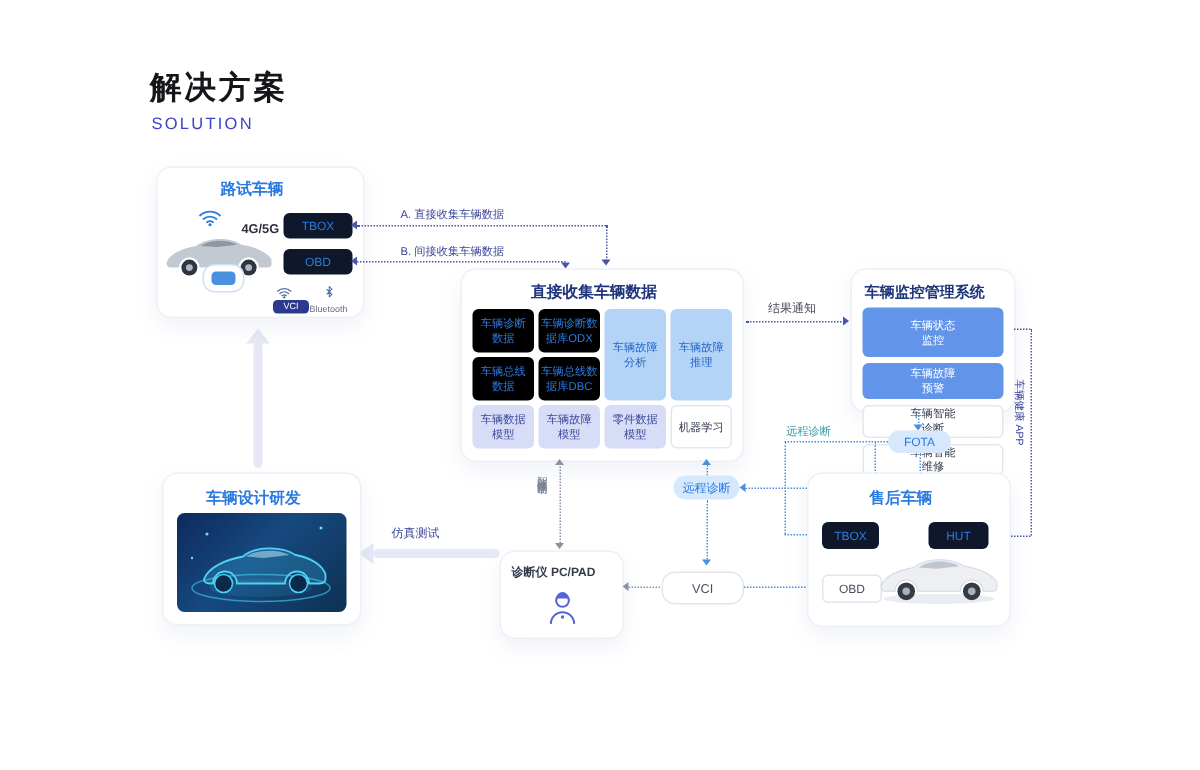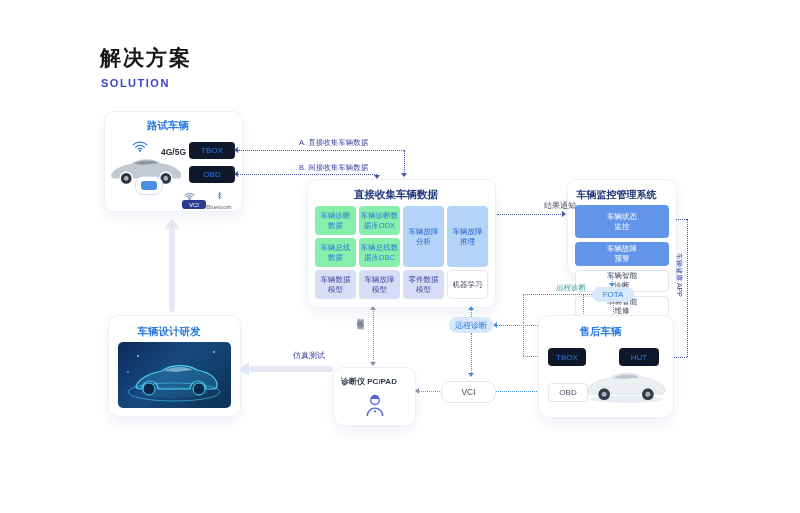--- a/index.html
+++ b/index.html
@@ -2,33 +2,33 @@
 <html><head>
 <meta charset="utf-8">
 <style>
   html,body{margin:0;padding:0;background:#fff;}
   .canvas{position:relative;width:800px;height:513px;background:#fff;overflow:hidden;
           font-family:"Liberation Sans","DejaVu Sans",sans-serif;}
   .abs{position:absolute;}
 
   
   .page-title{position:absolute;left:100px;top:44px;font-size:21px;font-weight:bold;color:#15161a;letter-spacing:2px;}
-  .page-subtitle{position:absolute;left:101px;top:77px;font-size:11px;font-weight:bold;color:#3b43c8;letter-spacing:1.5px;}
+  .page-subtitle{position:absolute;left:101px;top:77px;font-size:11px;font-weight:normal;color:#3b43c8;letter-spacing:1.5px;}
 
   
   .card{position:absolute;background:#fff;border:1px solid #eef0f7;border-radius:10px;
         box-shadow:0 6px 14px rgba(90,110,170,0.09);}
   .card-title{position:absolute;left:0;right:11px;text-align:center;font-weight:bold;}
   .blue-title{color:#2b7ae0;font-size:10.5px;}
   .navy-title{color:#20367c;font-size:10.5px;}
 
   
   .chip{display:flex;align-items:center;justify-content:center;text-align:center;border-radius:4px;
         font-size:7.5px;line-height:1.3;white-space:pre-line;}
-  .chip.blue{background:#86efac;color:#2b7ae0;}
+  .chip.blue{background:#000000;color:#2b7ae0;}
   .chip.deep{background:#b3d4f7;color:#2566c8;}
   .chip.lav{background:#d7dcf7;color:#3c4899;}
   .chip.white{background:#fff;border:1px solid #e4e7ef;color:#3a4054;}
   .chip.filled{background:#6295e9;color:#fff;}
   .btn{position:absolute;display:flex;align-items:center;justify-content:center;border-radius:4px;font-size:8px;}
   .btn.lightblue{background:#0f172a;color:#2b7ae0;}
   .btn.white{background:#fff;border:1px solid #e2e5ed;color:#4a5060;}
   .pill{border-radius:9px !important;}
 
   
@@ -39,21 +39,21 @@
   .ah{position:absolute;width:0;height:0;border-style:solid;}
   .ah-down{border-width:4px 3px 0 3px;border-color:#4a54a8 transparent transparent transparent;}
   .ah-up{border-width:0 3px 4px 3px;border-color:transparent transparent #4a54a8 transparent;}
   .ah-left{border-width:3px 4px 3px 0;border-color:transparent #4a54a8 transparent transparent;}
   .ah-right{border-width:3px 0 3px 4px;border-color:transparent transparent transparent #4a54a8;}
   .ah-down.blue{border-top-color:#4a90e0;} .ah-up.blue{border-bottom-color:#4a90e0;}
   .ah-left.blue{border-right-color:#4a90e0;} .ah-right.blue{border-left-color:#4a90e0;}
   .ah-up.gray{border-bottom-color:#8b91a8;} .ah-down.gray{border-top-color:#8b91a8;}
   .ah-left.gray{border-right-color:#8b91a8;}
 
-  .flabel{position:absolute;font-size:7.5px;color:#3c459c;white-space:nowrap;margin-left:32px;}
+  .flabel{position:absolute;font-size:7.5px;color:#3c459c;white-space:nowrap;}
 
   
   .thick-body{position:absolute;background:#e6e8f5;border-radius:3px;}
   .thick-head{position:absolute;width:0;height:0;border-style:solid;}
 
   
   .footer-bar{position:absolute;left:100px;top:454px;width:600px;height:21px;border-radius:2px;
     background:linear-gradient(90deg,#f1f2fa 0%,#7a7fc0 18%,#4b509f 35%,#4b509f 65%,#7a7fc0 82%,#f1f2fa 100%);
     display:flex;align-items:center;justify-content:center;gap:20px;}
   .footer-item{color:#fff;font-size:9.5px;font-weight:bold;letter-spacing:1px;}

